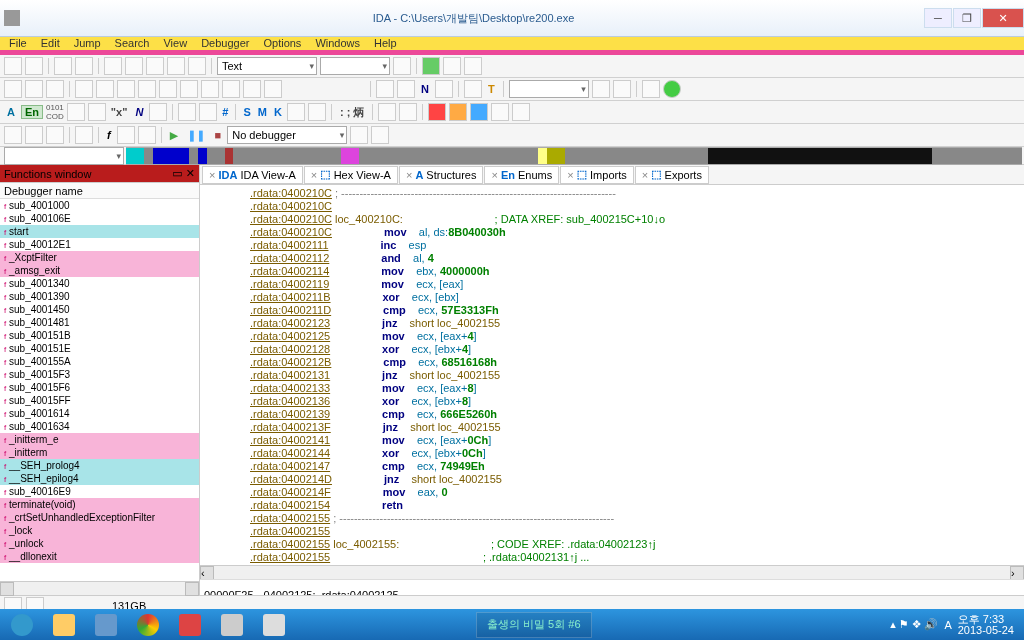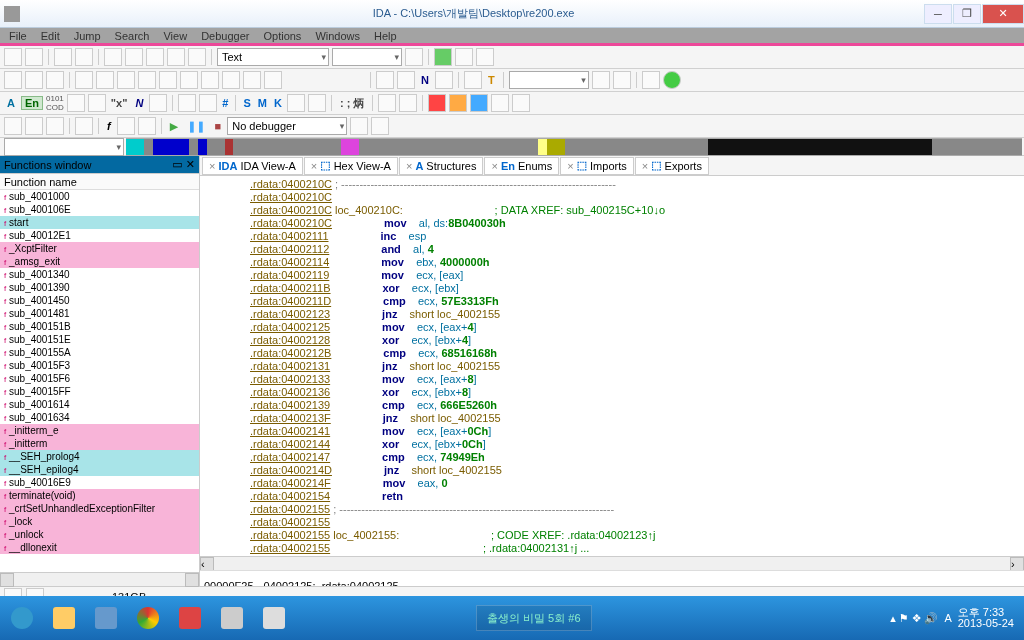--- a/index.html
+++ b/index.html
@@ -1,55 +1,55 @@
 <!DOCTYPE html>
 <html><head>
 <meta charset="utf-8">
 <style>
 * { margin:0; padding:0; box-sizing:border-box; font-family:Tahoma,Arial,sans-serif; font-size:11px; }
 body { background:#fff; width:1024px; height:640px; overflow:hidden; position:relative; }
-.titlebar { height:28px; background:linear-gradient(#fff,#e8f0fa); display:flex; align-items:center; border-bottom:1px solid #bcd; }
+.titlebar { height:37px; background:linear-gradient(#fff,#e8f0fa); display:flex; align-items:center; border-bottom:1px solid #bcd; }
 .titlebar .ico { width:16px; height:16px; margin:0 4px; background:#999; }
 .titlebar .ttl { flex:1; text-align:center; color:#2a5b8f; font-weight:normal; }
 .winbtns { display:flex; }
 .winbtns div { width:28px; height:20px; display:flex; align-items:center; justify-content:center; color:#444; background:#eef; margin-left:1px; border:1px solid #cde; }
 .winbtns .close { background:#d9524e; color:#fff; width:42px; }
-.menubar { height:18px; background:#a3a3a3; display:flex; align-items:center; padding:0 2px; border-bottom:3px solid #ec4899; }
+.menubar { height:18px; background:#fde047; display:flex; padding:0 2px; border-bottom:5px solid #ec4899; }
 .menubar span { padding:0 7px; color:#333; }
 .toolstrip { background:#f5f5f5; border-bottom:1px solid #d0d0d0; padding:2px 4px; display:flex; align-items:center; gap:3px; flex-wrap:wrap; }
 .tbbtn { width:18px; height:18px; border:1px solid #ccc; background:#fafafa; display:inline-block; }
 .tbsep { width:1px; height:16px; background:#ccc; margin:0 2px; }
 .combo { height:18px; border:1px solid #aaa; background:#fff; padding:0 16px 0 4px; position:relative; display:inline-block; line-height:16px; }
 .combo::after { content:"▾"; position:absolute; right:2px; top:0; color:#666; font-size:9px; }
 .colorbar { height:18px; background:#888; display:flex; border-top:1px solid #aaa; border-bottom:1px solid #aaa; }
 .colorbar div { height:100%; }
 .mainrow { display:flex; height:calc(100% - 210px); }
 .sidepanel { width:200px; border-right:1px solid #ccc; display:flex; flex-direction:column; background:#f5f5f5; }
-.sidepanel .hdr { height:18px; background:#0369a1; border-bottom:1px solid #ccc; display:flex; align-items:center; padding:4px 4px; font-size:10px; }
+.sidepanel .hdr { height:18px; background:#b91c1c; border-bottom:1px solid #ccc; display:flex; align-items:center; padding:4px 4px; font-size:10px; }
 .sidepanel .hdr .x { margin-left:auto; }
 .fnhdr { height:16px; background:#fafafa; border-bottom:1px solid #ddd; padding:0 4px; line-height:16px; }
 .fnlist { flex:1; overflow:auto; background:#fff; }
 .fnlist div { height:13px; line-height:13px; padding:0 4px; white-space:nowrap; font-size:10px; }
 .fn-pink { background:#f8b4d8; }
 .fn-cyan { background:#a8e4e8; }
 .centerpanel { flex:1; display:flex; flex-direction:column; overflow:hidden; }
 .tabs { height:20px; background:#f5f5f5; border-bottom:1px solid #ccc; display:flex; align-items:center; padding:0 2px; gap:1px; }
 .tab { height:18px; display:flex; align-items:center; padding:0 6px; border:1px solid #ccc; background:#fff; gap:3px; font-size:10px; }
 .tab .xcl { color:#888; }
 .disasm { flex:1; background:#fff; overflow:auto; font-family:Consolas,monospace; font-size:11px; padding:2px 0 2px 50px; white-space:pre; line-height:13px; }
 .c-addr { color:#7a5c00;text-decoration:underline; }
 .c-label { color:#7a5c00; font-weight:normal; }
 .c-mnem { color:#000080; font-weight:bold; }
 .c-reg { color:#0070a0; }
 .c-num { color:#008000; font-weight:bold; }
 .c-cmt { color:#808080; }
 .c-xref { color:#008000; }
 .statusline { height:16px; background:#fff; border-top:1px solid #ddd; padding:7px 4px; line-height:16px; font-size:10px; display:flex; }
 .botstat { height:20px; background:#f5f5f5; border-top:1px solid #ccc; display:flex; align-items:center; padding:0 4px; gap:4px; }
-.taskbar { position:absolute; bottom:0; left:0; right:0; height:44px; background:linear-gradient(#2d95df,#1769b3); display:flex; align-items:center; padding:12px 2px; gap:2px; }
+.taskbar { position:absolute; bottom:0; left:0; right:0; height:31px; background:linear-gradient(#2d95df,#1769b3); display:flex; align-items:center; padding:12px 2px; gap:2px; }
 .tbico { width:40px; height:28px; display:flex; align-items:center; justify-content:center; }
 .tbico .i { width:22px; height:22px; background:#fff; border-radius:3px; }
 .tbtask { height:26px; padding:0 10px; display:flex; align-items:center; color:#e0e0ff; border:1px solid rgba(255,255,255,.2); background:rgba(0,0,0,.1); }
 .tray { margin-left:auto; display:flex; align-items:center; gap:6px; color:#fff; padding:0 8px; font-size:10px; }
 .ln { display:block; }
 .scrollers { height:14px; background:#f0f0f0; border-top:1px solid #ccc; display:flex; }
 .scrollers .arr { width:14px; height:14px; background:#e0e0e0; border:1px solid #bbb; }
 </style>
 </head>
 <body>
@@ -82,21 +82,21 @@
   <span class="tbsep"></span>
   <span class="tbbtn"></span>
   <span class="tbbtn"></span>
   <span class="tbsep"></span>
   <span class="tbbtn"></span>
   <span class="tbbtn"></span>
   <span class="tbbtn"></span>
   <span class="tbbtn"></span>
   <span class="tbbtn"></span>
   <span class="tbsep"></span>
-  <span class="combo" style="width:112px">Text</span>
+  <span class="combo" style="width:100px">Text</span>
   <span class="combo" style="width:70px"></span>
   <span class="tbbtn"></span>
   <span class="tbsep"></span>
   <span class="tbbtn" style="background:#6c6"></span>
   <span class="tbbtn"></span>
   <span class="tbbtn"></span>
 </div>
 
 <div class="toolstrip">
   <span class="tbbtn"></span>
@@ -204,21 +204,21 @@
     <div style="flex:1;background:#888"></div>
   </div>
 </div>
 
 <div class="mainrow">
   <div class="sidepanel">
     <div class="hdr">
       <span>Functions window</span>
       <span class="x">▭ ✕</span>
     </div>
-    <div class="fnhdr">Function name</div>
+    <div class="fnhdr">Debugger name</div>
     <div class="fnlist" id="fnlist">
         <div class=""><span style="color:#c06;font-size:8px">f</span> sub_4001000</div>
         <div class=""><span style="color:#c06;font-size:8px">f</span> sub_400106E</div>
         <div class="fn-cyan"><span style="color:#c06;font-size:8px">f</span> start</div>
         <div class=""><span style="color:#c06;font-size:8px">f</span> sub_40012E1</div>
         <div class="fn-pink"><span style="color:#c06;font-size:8px">f</span> _XcptFilter</div>
         <div class="fn-pink"><span style="color:#c06;font-size:8px">f</span> _amsg_exit</div>
         <div class=""><span style="color:#c06;font-size:8px">f</span> sub_4001340</div>
         <div class=""><span style="color:#c06;font-size:8px">f</span> sub_4001390</div>
         <div class=""><span style="color:#c06;font-size:8px">f</span> sub_4001450</div>

